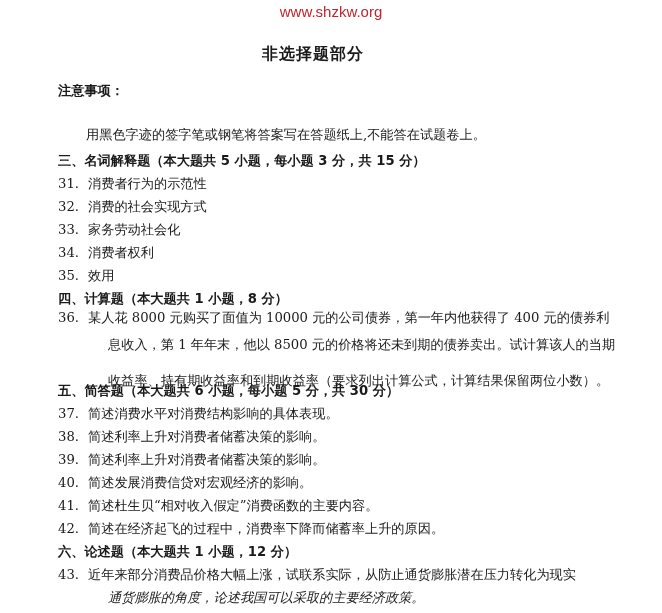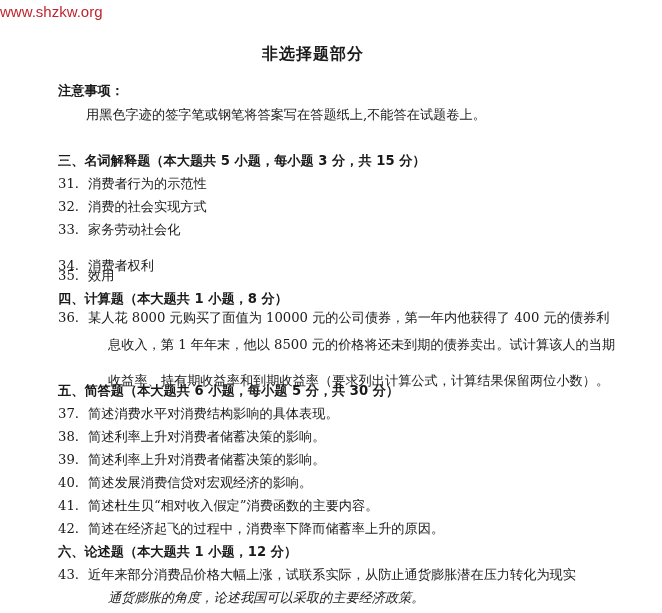--- a/index.html
+++ b/index.html
@@ -1,42 +1,42 @@
 <!DOCTYPE html>
 <html><head>
 <meta charset="utf-8">
 <style>
   html, body { margin: 0; padding: 0; background: #ffffff; }
   body { width: 662px; height: 613px; position: relative; overflow: hidden;
          font-family: "DejaVu Serif", "Liberation Serif", serif; color: #1a1a1a; }
   .abs { position: absolute; white-space: nowrap; }
-  .url { left: 0; width: 662px; top: 3px; font-family: "Liberation Sans", sans-serif;
+  .url { left: 0; width: 662px; text-align: center; top: 3px; font-family: "Liberation Sans", sans-serif;
          font-size: 15px; color: #c0252e; }
   .title { left: 0; width: 626px; text-align: center; top: 44px; font-family: "DejaVu Sans", sans-serif;
            font-size: 16px; font-weight: bold; letter-spacing: 1px; }
   .line { font-size: 13.2px; left: 58px; }
   .bold { font-weight: bold; font-family: "DejaVu Sans", sans-serif; font-size: 13.2px; }
-  .indent1 { left: 86px; }
+  .indent1 { left: 86px; margin-top: 20px; }
   .qnum { display: inline-block; width: 30px; }
   .cont { left: 108px; }
 </style>
 </head>
 <body>
 
 <div class="abs url">www.shzkw.org</div>
 <div class="abs title">非选择题部分</div>
 
 <div class="abs line bold" style="top:82px;">注意事项：</div>
 <div class="abs line indent1" style="top:106px;">用黑色字迹的签字笔或钢笔将答案写在答题纸上,不能答在试题卷上。</div>
 
 <div class="abs line bold" style="top:152px;">三、名词解释题（本大题共 5 小题，每小题 3 分，共 15 分）</div>
 <div class="abs line" style="top:175px;"><span class="qnum">31.</span><span>消费者行为的示范性</span></div>
 <div class="abs line" style="top:198px;"><span class="qnum">32.</span><span>消费的社会实现方式</span></div>
 <div class="abs line" style="top:221px;"><span class="qnum">33.</span><span>家务劳动社会化</span></div>
-<div class="abs line" style="top:244px;margin-top:13px;"><span class="qnum">34.</span><span>消费者权利</span></div>
+<div class="abs line" style="top:244px;"><span class="qnum">34.</span><span>消费者权利</span></div>
 <div class="abs line" style="top:267px;"><span class="qnum">35.</span><span>效用</span></div>
 
 <div class="abs line bold" style="top:290px;text-align:center;">四、计算题（本大题共 1 小题，8 分）</div>
 <div class="abs line" style="top:309px;"><span class="qnum">36.</span><span>某人花 8000 元购买了面值为 10000 元的公司债券，第一年内他获得了 400 元的债券利</span></div>
 <div class="abs line cont" style="top:336px;">息收入，第 1 年年末，他以 8500 元的价格将还未到期的债券卖出。试计算该人的当期</div>
 <div class="abs line cont" style="top:359px;margin-top:13px;">收益率、持有期收益率和到期收益率（要求列出计算公式，计算结果保留两位小数）。</div>
 
 <div class="abs line bold" style="top:382px;">五、简答题（本大题共 6 小题，每小题 5 分，共 30 分）</div>
 <div class="abs line" style="top:405px;"><span class="qnum">37.</span><span>简述消费水平对消费结构影响的具体表现。</span></div>
 <div class="abs line" style="top:428px;"><span class="qnum">38.</span><span>简述利率上升对消费者储蓄决策的影响。</span></div>

